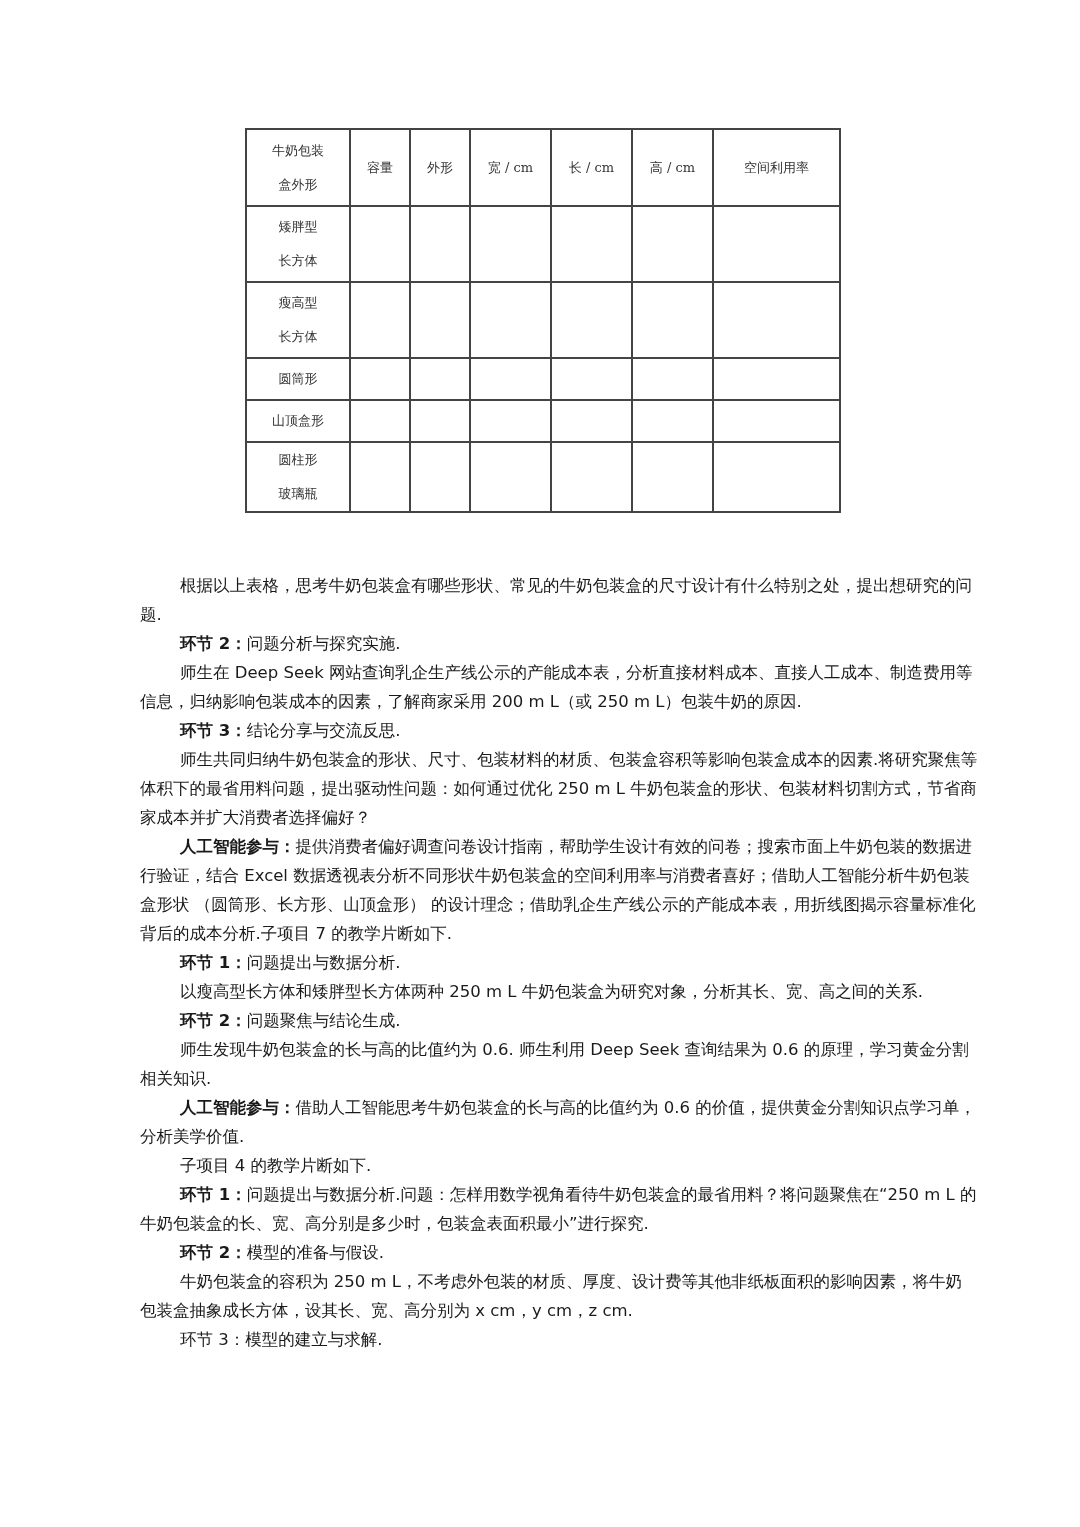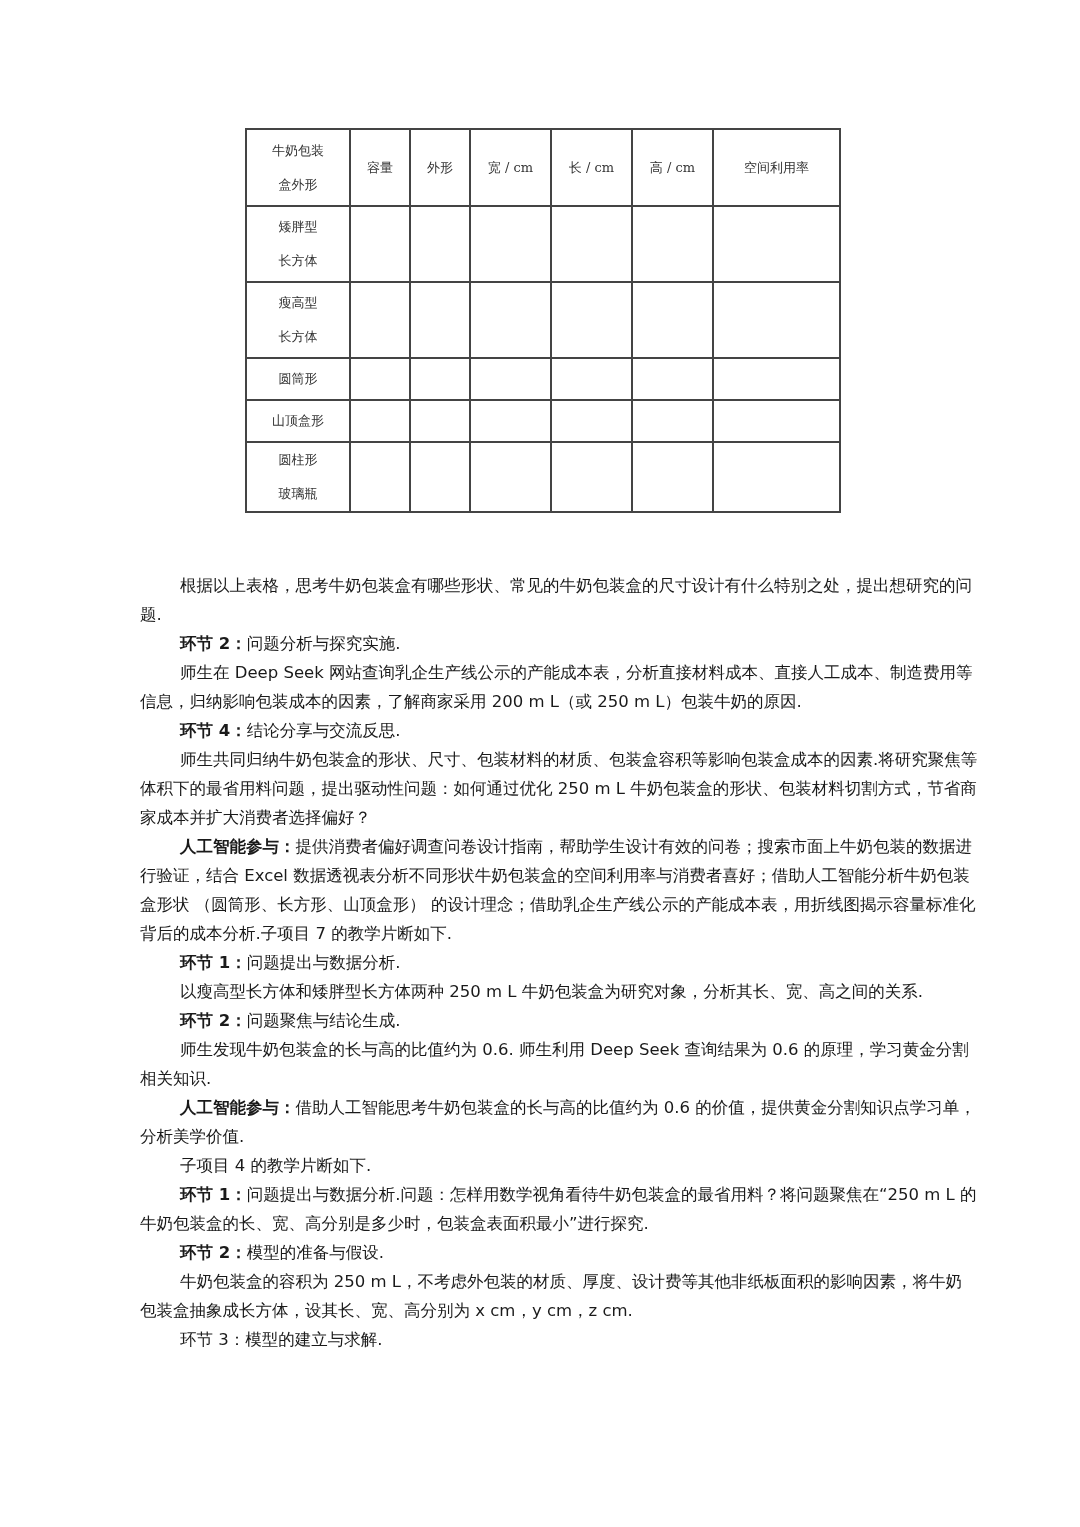--- a/index.html
+++ b/index.html
@@ -105,21 +105,21 @@
       <td></td>
           <td></td>
     </tr>
   </tbody>
     </table>
 
   <div class="text" style="top:571px;">
     <p class="p"><span class="b"></span><span>根据以上表格，思考牛奶包装盒有哪些形状、常见的牛奶包装盒的尺寸设计有什么特别之处，提出想研究的问题.</span></p>
     <p class="p"><span class="b">环节 2：</span><span>问题分析与探究实施.</span></p>
     <p class="p"><span class="b"></span><span>师生在 Deep Seek 网站查询乳企生产线公示的产能成本表，分析直接材料成本、直接人工成本、制造费用等信息，归纳影响包装成本的因素，了解商家采用 200 m L（或 250 m L）包装牛奶的原因.</span></p>
-    <p class="p"><span class="b">环节 4：</span><span>结论分享与交流反思.</span></p>
+    <p class="p"><span class="b">环节 3：</span><span>结论分享与交流反思.</span></p>
     <p class="p"><span class="b"></span><span>师生共同归纳牛奶包装盒的形状、尺寸、包装材料的材质、包装盒容积等影响包装盒成本的因素.将研究聚焦等体积下的最省用料问题，提出驱动性问题：如何通过优化 250 m L 牛奶包装盒的形状、包装材料切割方式，节省商家成本并扩大消费者选择偏好？</span></p>
     <p class="p"><span class="b">人工智能参与：</span><span>提供消费者偏好调查问卷设计指南，帮助学生设计有效的问卷；搜索市面上牛奶包装的数据进行验证，结合 Excel 数据透视表分析不同形状牛奶包装盒的空间利用率与消费者喜好；借助人工智能分析牛奶包装盒形状 （圆筒形、长方形、山顶盒形） 的设计理念；借助乳企生产线公示的产能成本表，用折线图揭示容量标准化背后的成本分析.子项目 7 的教学片断如下.</span></p>
     <p class="p"><span class="b">环节 1：</span><span>问题提出与数据分析.</span></p>
     <p class="p"><span class="b"></span><span>以瘦高型长方体和矮胖型长方体两种 250 m L 牛奶包装盒为研究对象，分析其长、宽、高之间的关系.</span></p>
     <p class="p"><span class="b">环节 2：</span><span>问题聚焦与结论生成.</span></p>
     <p class="p"><span class="b"></span><span>师生发现牛奶包装盒的长与高的比值约为 0.6. 师生利用  Deep Seek  查询结果为  0.6  的原理，学习黄金分割相关知识.</span></p>
     <p class="p"><span class="b">人工智能参与：</span><span>借助人工智能思考牛奶包装盒的长与高的比值约为 0.6 的价值，提供黄金分割知识点学习单，分析美学价值.</span></p>
     <p class="p"><span class="b"></span><span>子项目 4 的教学片断如下.</span></p>
     <p class="p"><span class="b">环节 1：</span><span>问题提出与数据分析.问题：怎样用数学视角看待牛奶包装盒的最省用料？将问题聚焦在“250 m L  的牛奶包装盒的长、宽、高分别是多少时，包装盒表面积最小”进行探究.</span></p>
     <p class="p"><span class="b">环节 2：</span><span>模型的准备与假设.</span></p>

